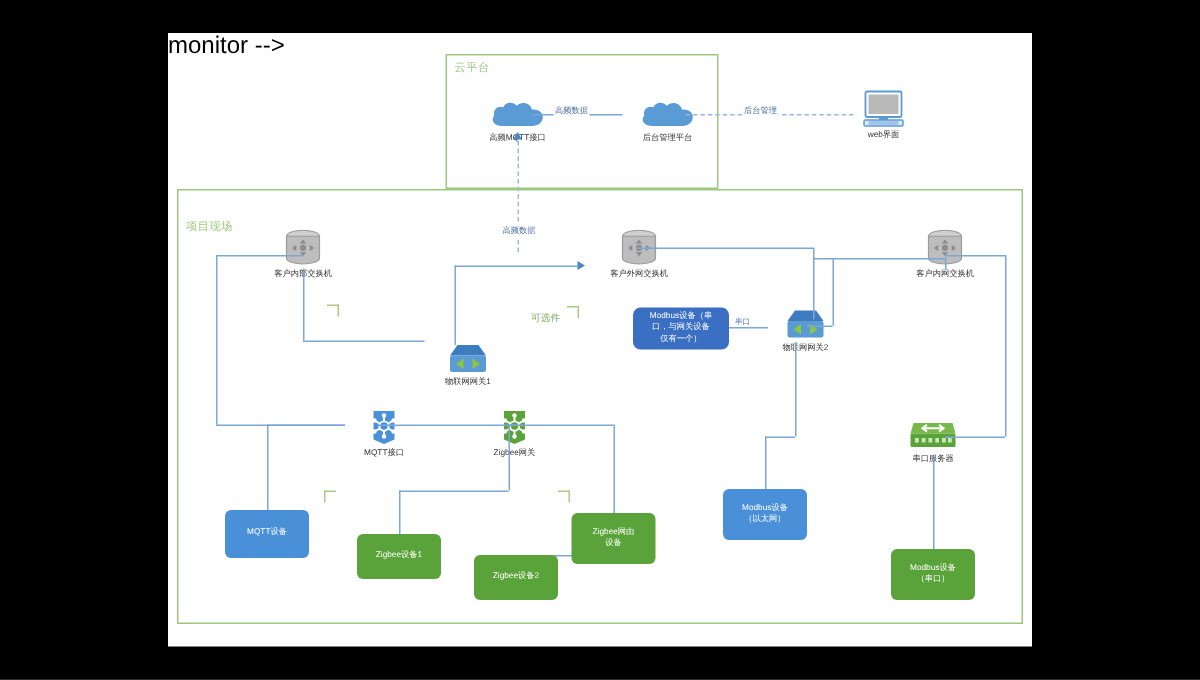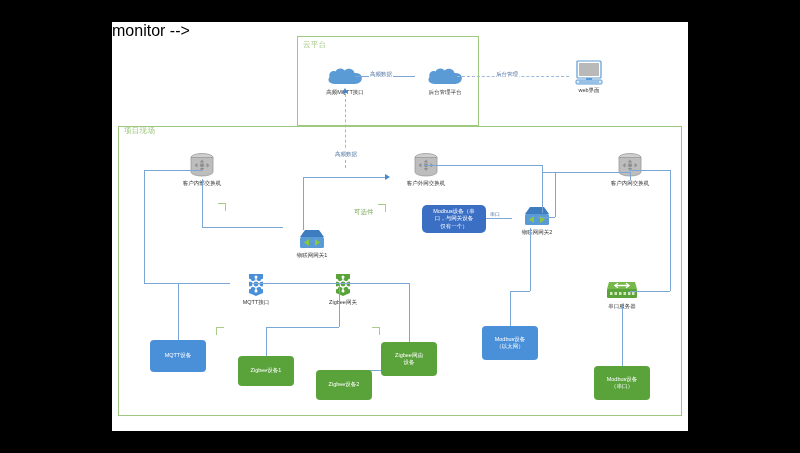--- a/index.html
+++ b/index.html
@@ -200,21 +200,21 @@
           <rect x="2" y="20" width="26" height="4" rx="1" fill="#dce9f7" stroke="#5b9bd5" stroke-width="1"></rect>
           <line x1="5" y1="21.3" x2="25" y2="21.3" stroke="#5b9bd5" stroke-width=".6"></line>
           <line x1="5" y1="22.6" x2="25" y2="22.6" stroke="#5b9bd5" stroke-width=".6"></line>
         </svg>
       </div>
       <div class="node-label">web界面</div>
     </div>
 
     
     <div class="group-box" style="left:6px; top:104px; width:564px; height:290px;"></div>
-    <div class="group-label" style="left:12px; top:104px;">项目现场</div>
+    <div class="group-label" style="left:12px; top:124px;">项目现场</div>
 
     
     <div class="ln dash-v" style="left:233px; top:72px; height:74px;"></div>
     <div class="arrow up" style="left:230px; top:66px;"></div>
     <div class="edge-label" style="left:222px; top:128px;">高频数据</div>
 
     
     
     <div class="node" style="left:60px; top:131px; width:60px;">
       <div class="switch-ico">

